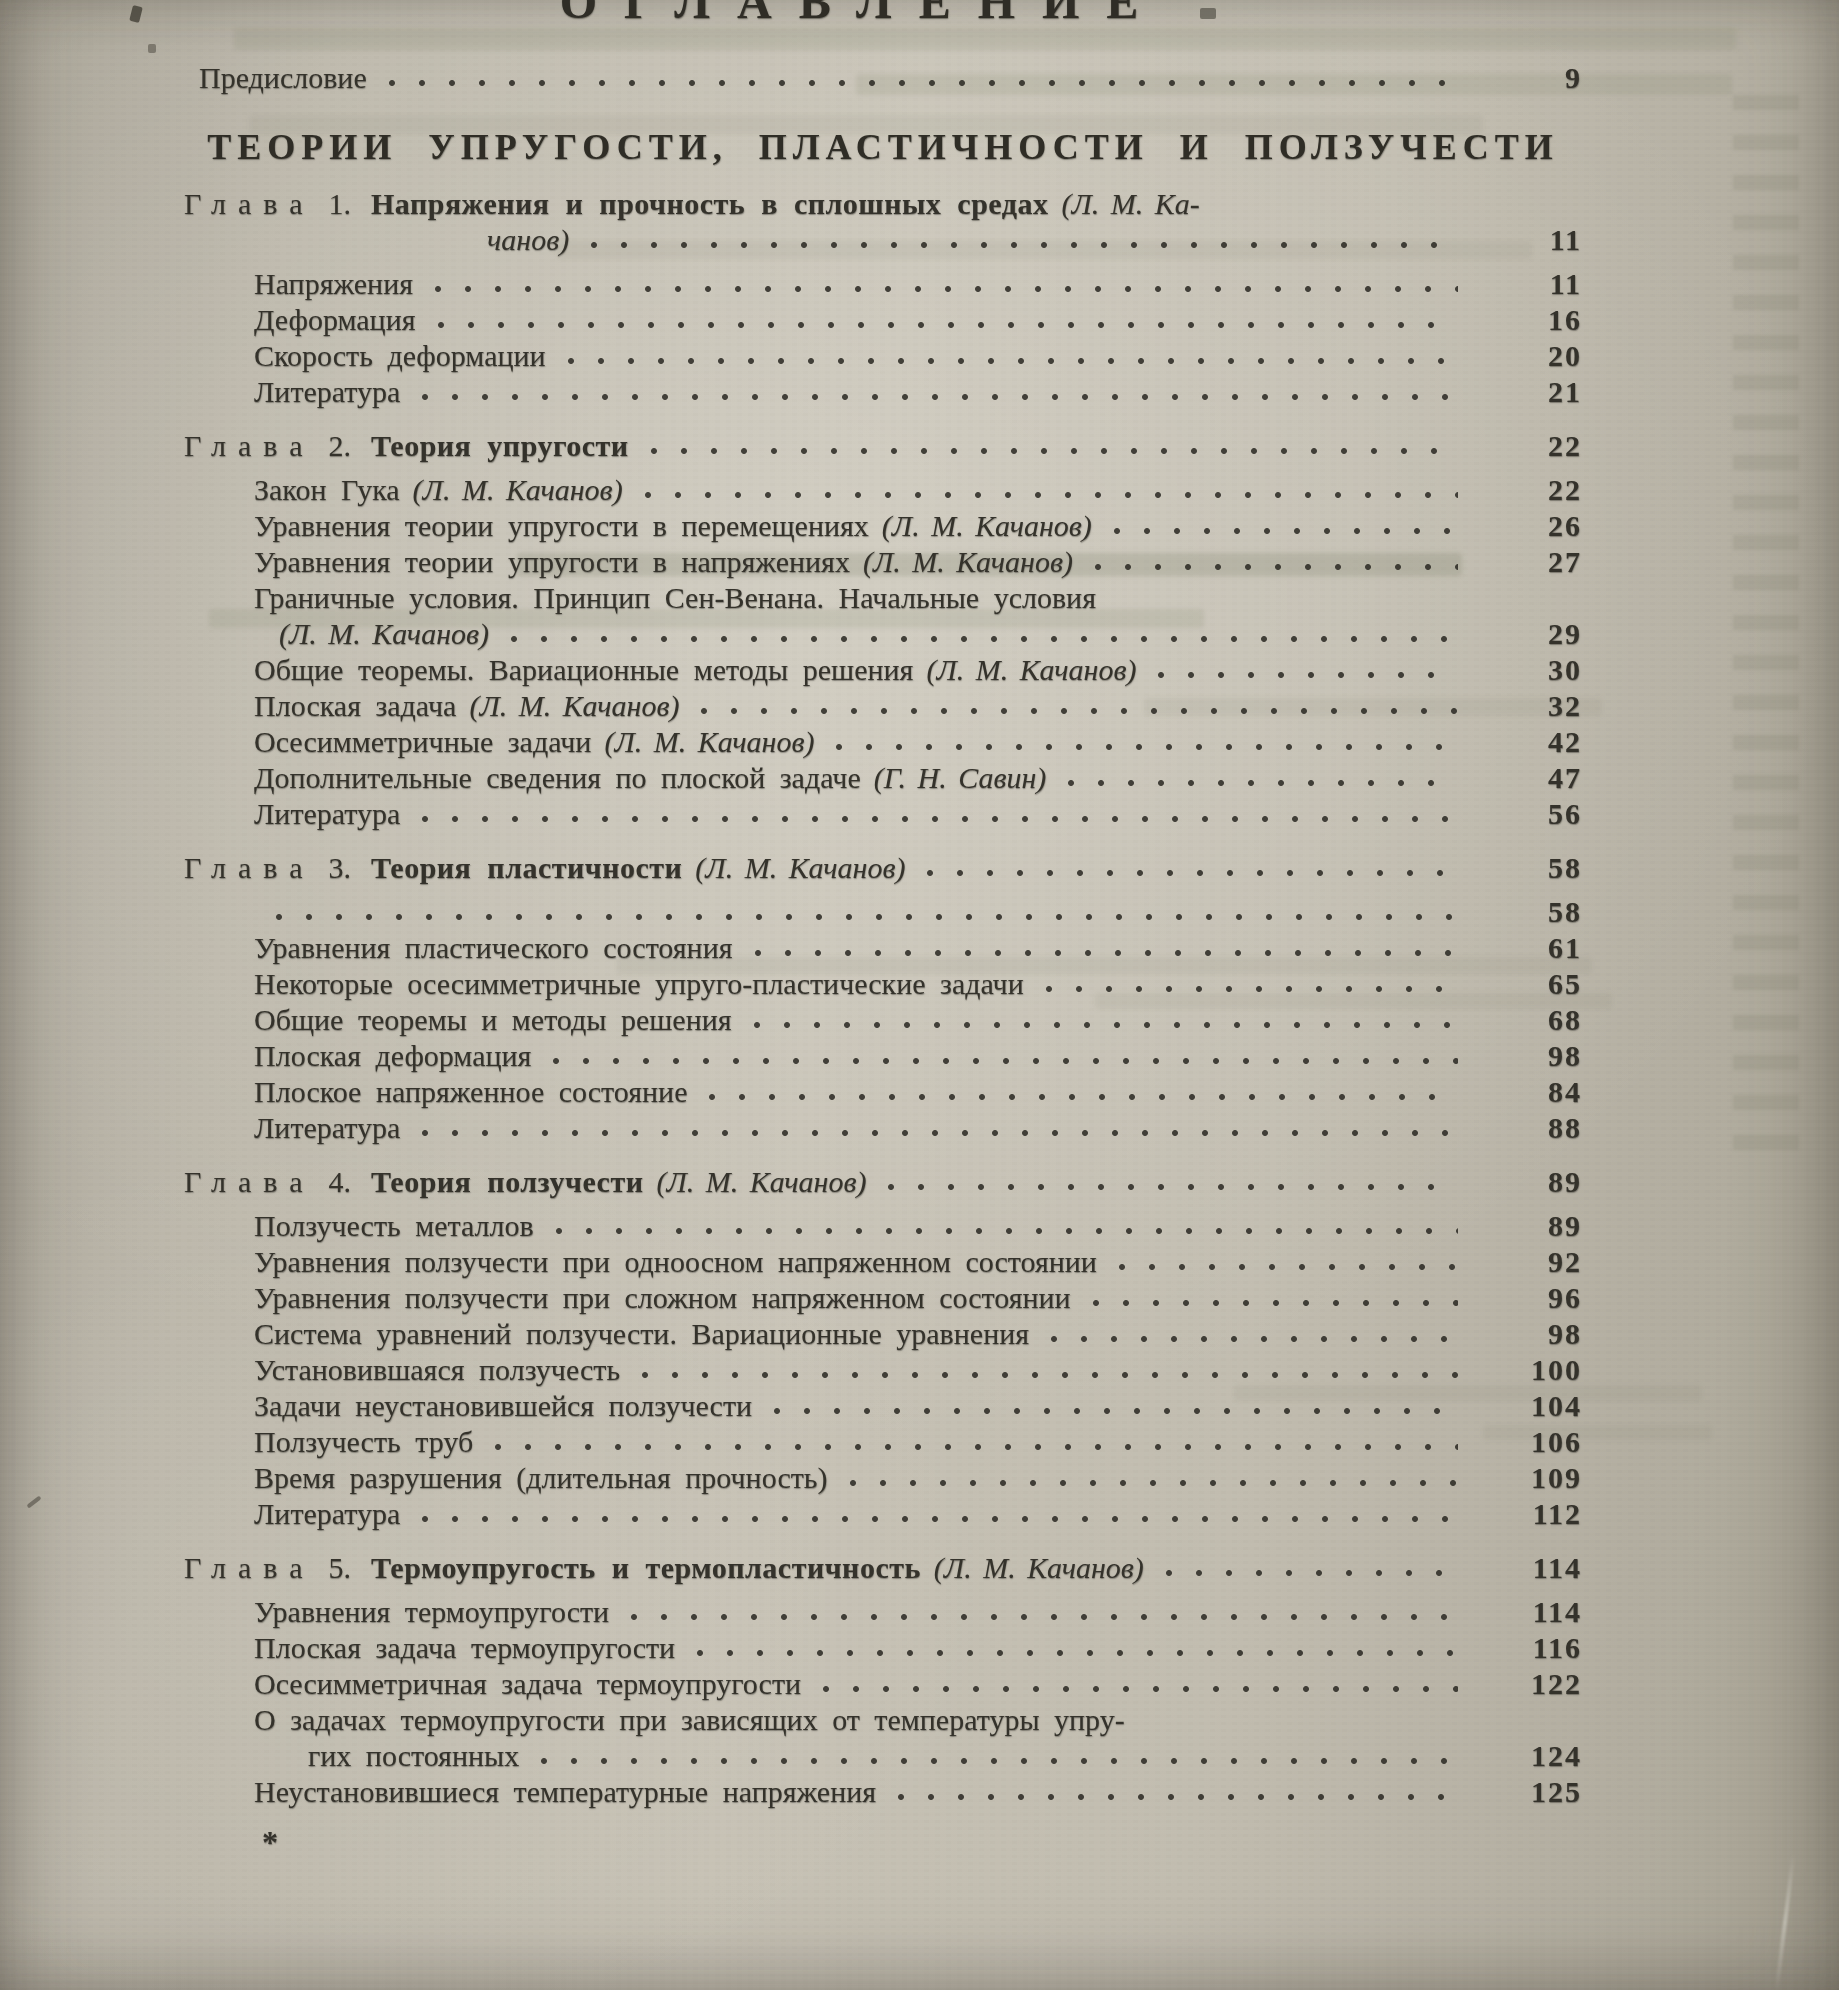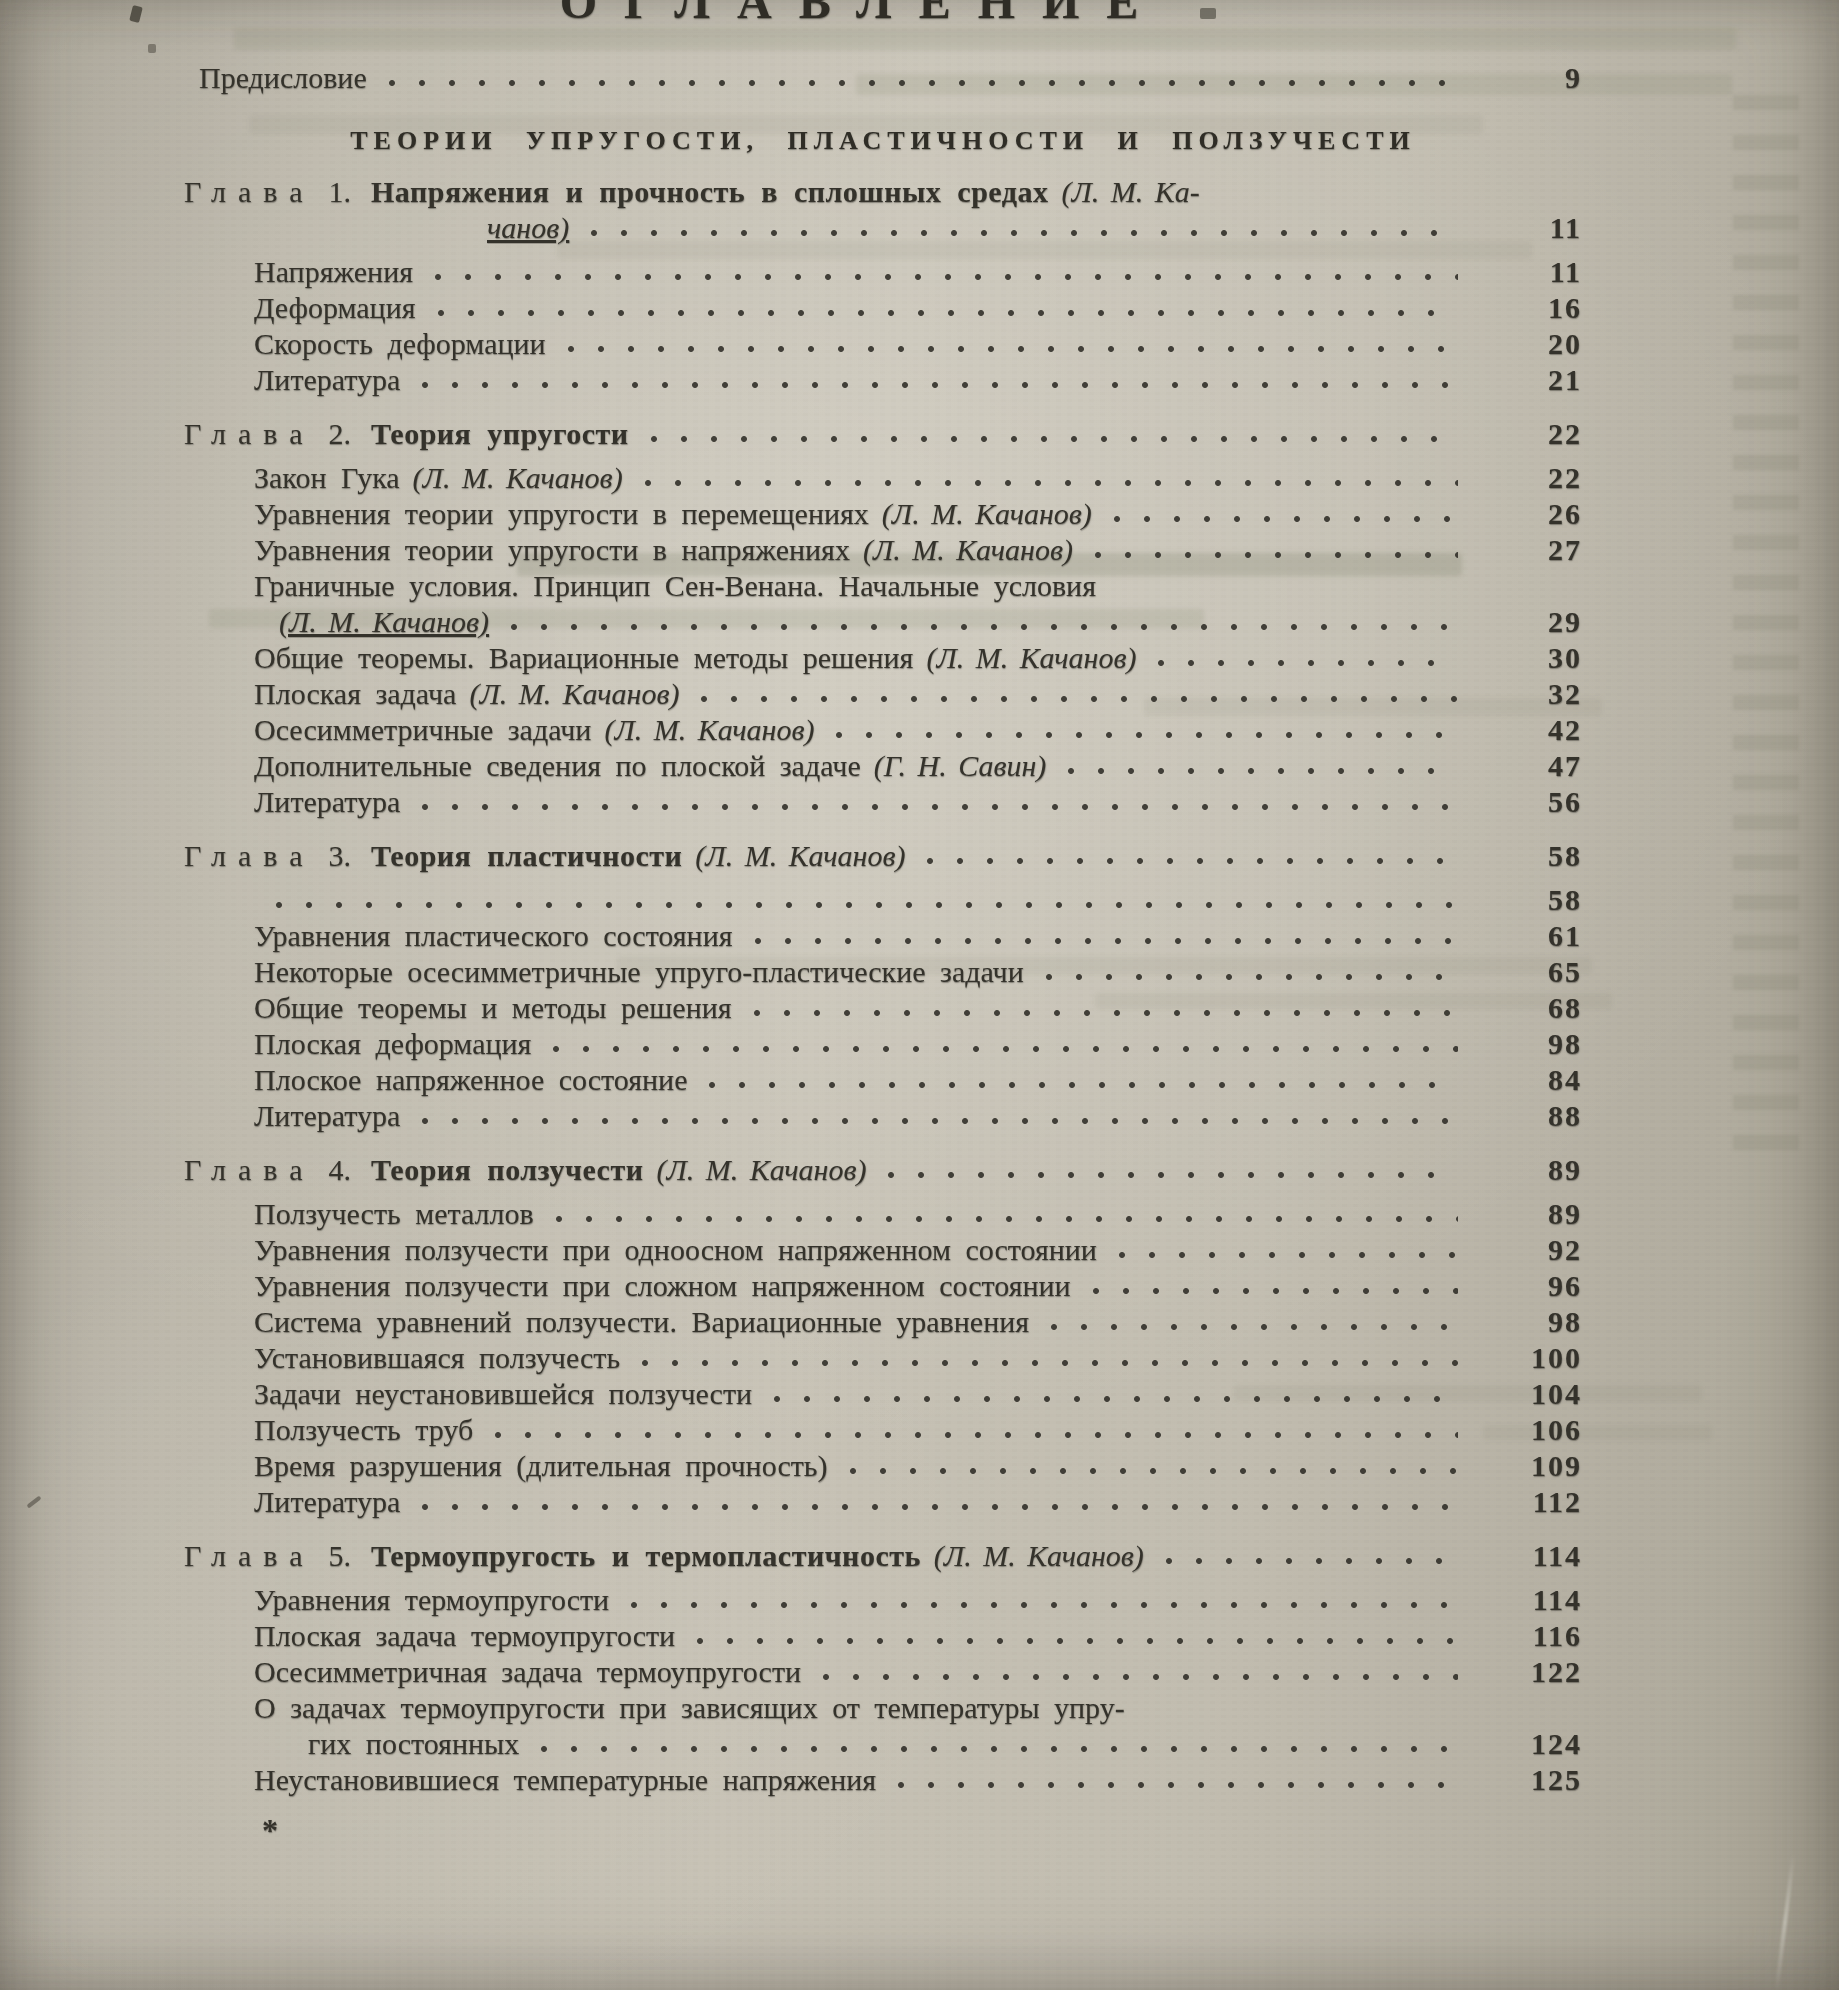--- a/index.html
+++ b/index.html
@@ -48,30 +48,30 @@
     font-size:48px;font-weight:700;letter-spacing:27px;color:#2f2d26;
     text-shadow:0.4px 0.8px 1.4px rgba(50,48,40,0.6);white-space:nowrap;
   }
   .content{
     position:absolute;left:184px;right:258px;top:60px;color:#34322b;
     text-shadow:0.4px 0.6px 1.2px rgba(52,50,43,0.5);
   }
   .row{display:flex;align-items:baseline;line-height:36px;min-height:36px;font-size:30px;word-spacing:7px;}
   .row .t{white-space:nowrap;}
   .au{font-style:italic;margin-left:13px;word-spacing:4px;white-space:nowrap;}
-  .au.nomargin{margin-left:0;text-decoration:underline;}
+  .au.nomargin{margin-left:0;}
   .leader{
     flex:1 1 auto;min-width:18px;height:13px;align-self:flex-end;margin:0 28px 7px 20px;
     background-image:radial-gradient(circle at 5px 7px, rgba(46,44,38,0.88) 2.5px, rgba(46,44,38,0) 3.4px);
     background-size:30px 13px;background-repeat:repeat-x;background-position:left center;
   }
   .pg{min-width:96px;text-align:right;font-weight:700;letter-spacing:2px;white-space:nowrap;}
   .preface-row{margin-left:15px;}
   .section-heading{
-    text-align:center;font-weight:700;font-size:26px;letter-spacing:6px;word-spacing:16px;
+    text-align:center;font-weight:700;font-size:36px;letter-spacing:6px;word-spacing:16px;
     margin:30px 0 16px 0;color:#2f2d26;white-space:nowrap;
   }
   .chapter-block{margin-top:18px;}
   .row.chap{margin-bottom:0;}
   .chap-word{letter-spacing:12px;white-space:nowrap;}
   .chap-num{margin-left:14px;margin-right:20px;white-space:nowrap;}
   .chap-title{font-weight:700;letter-spacing:0.5px;word-spacing:8px;white-space:nowrap;}
   .row.chapcont{padding-left:303px;}
   .items{margin-top:8px;}
   .row.item{padding-left:70px;}

